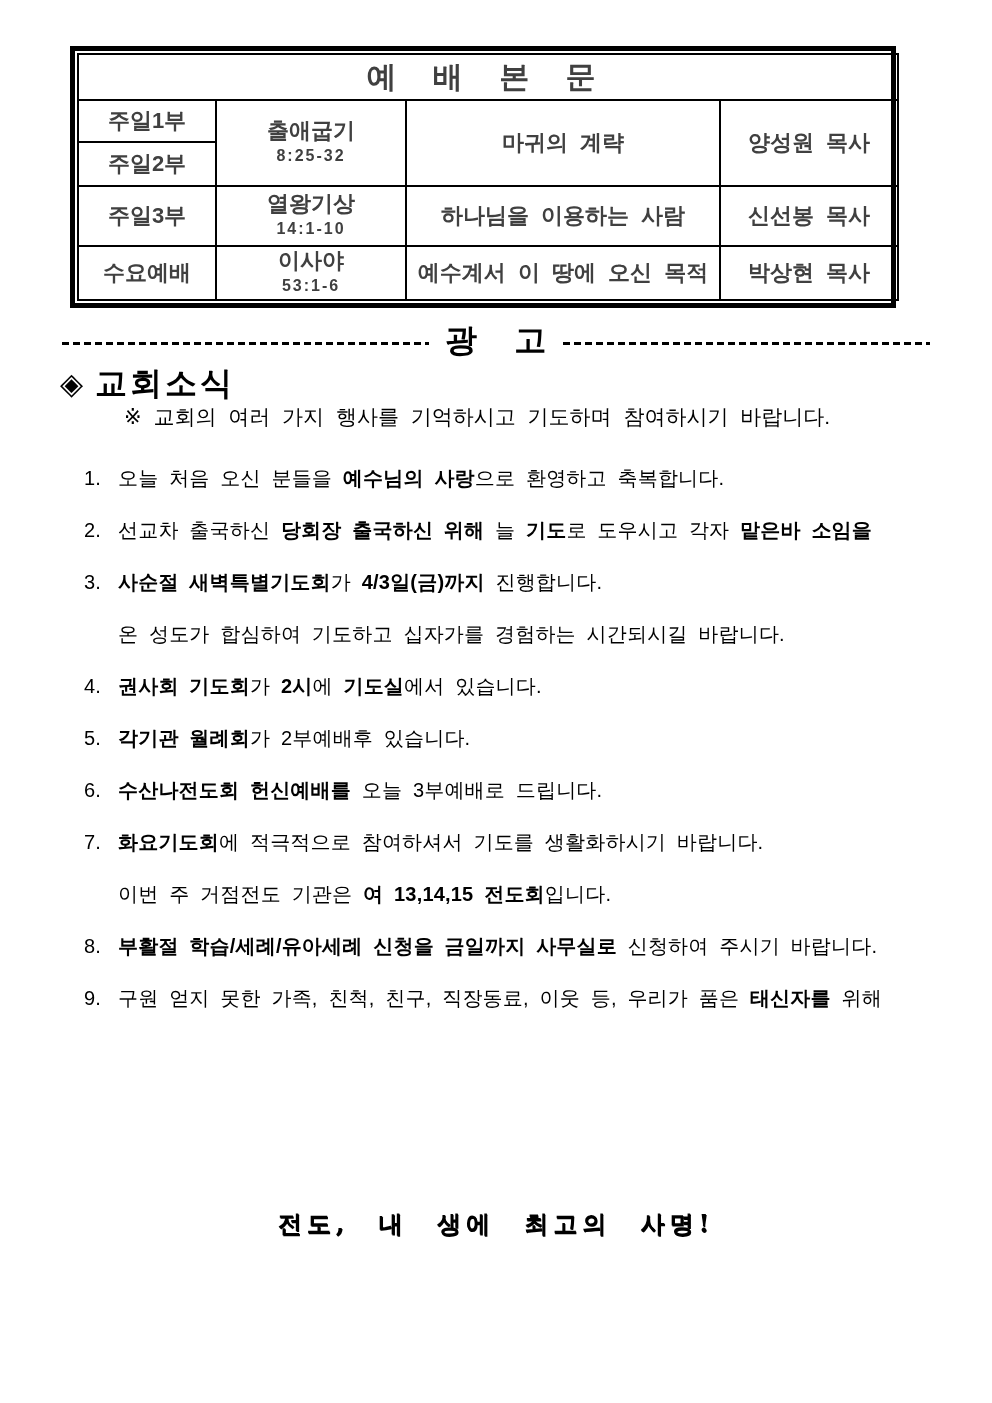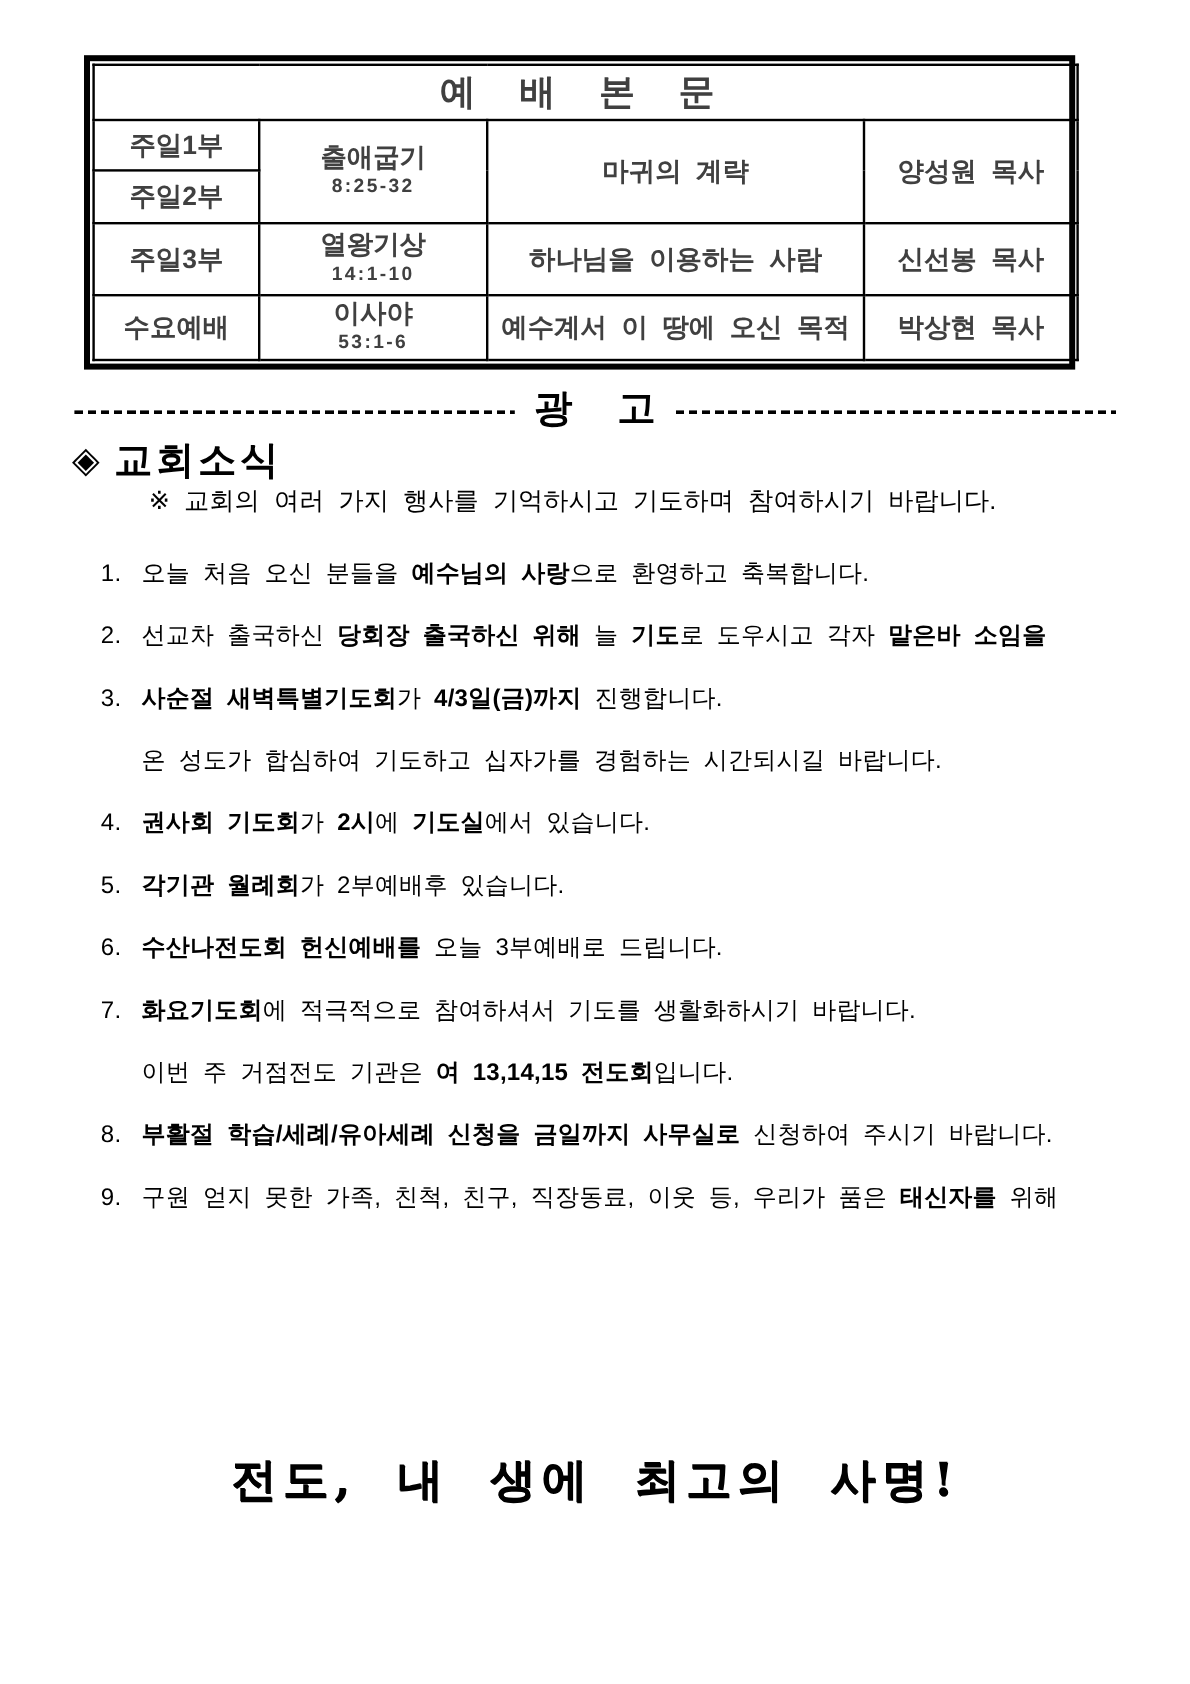--- a/index.html
+++ b/index.html
@@ -67,21 +67,21 @@
     word-spacing:5px;letter-spacing:0.2px;
   }
   .news-line .num{display:inline-block;width:34px;}
   .news-line.cont{padding-left:34px;}
   .b{font-weight:bold;}
   
   .slogan{
     position:absolute;left:0;right:0;top:1208px;
     text-align:center;
     font-family:"DejaVu Serif","Liberation Serif",serif;
-    font-size:38px;font-weight:900;
+    font-size:24px;font-weight:900;
     letter-spacing:5px;word-spacing:16px;
     text-shadow:0.6px 0.6px 0 #000;
     white-space:nowrap;
   }
 </style>
 </head>
 <body>
 
 <div class="page">
 

